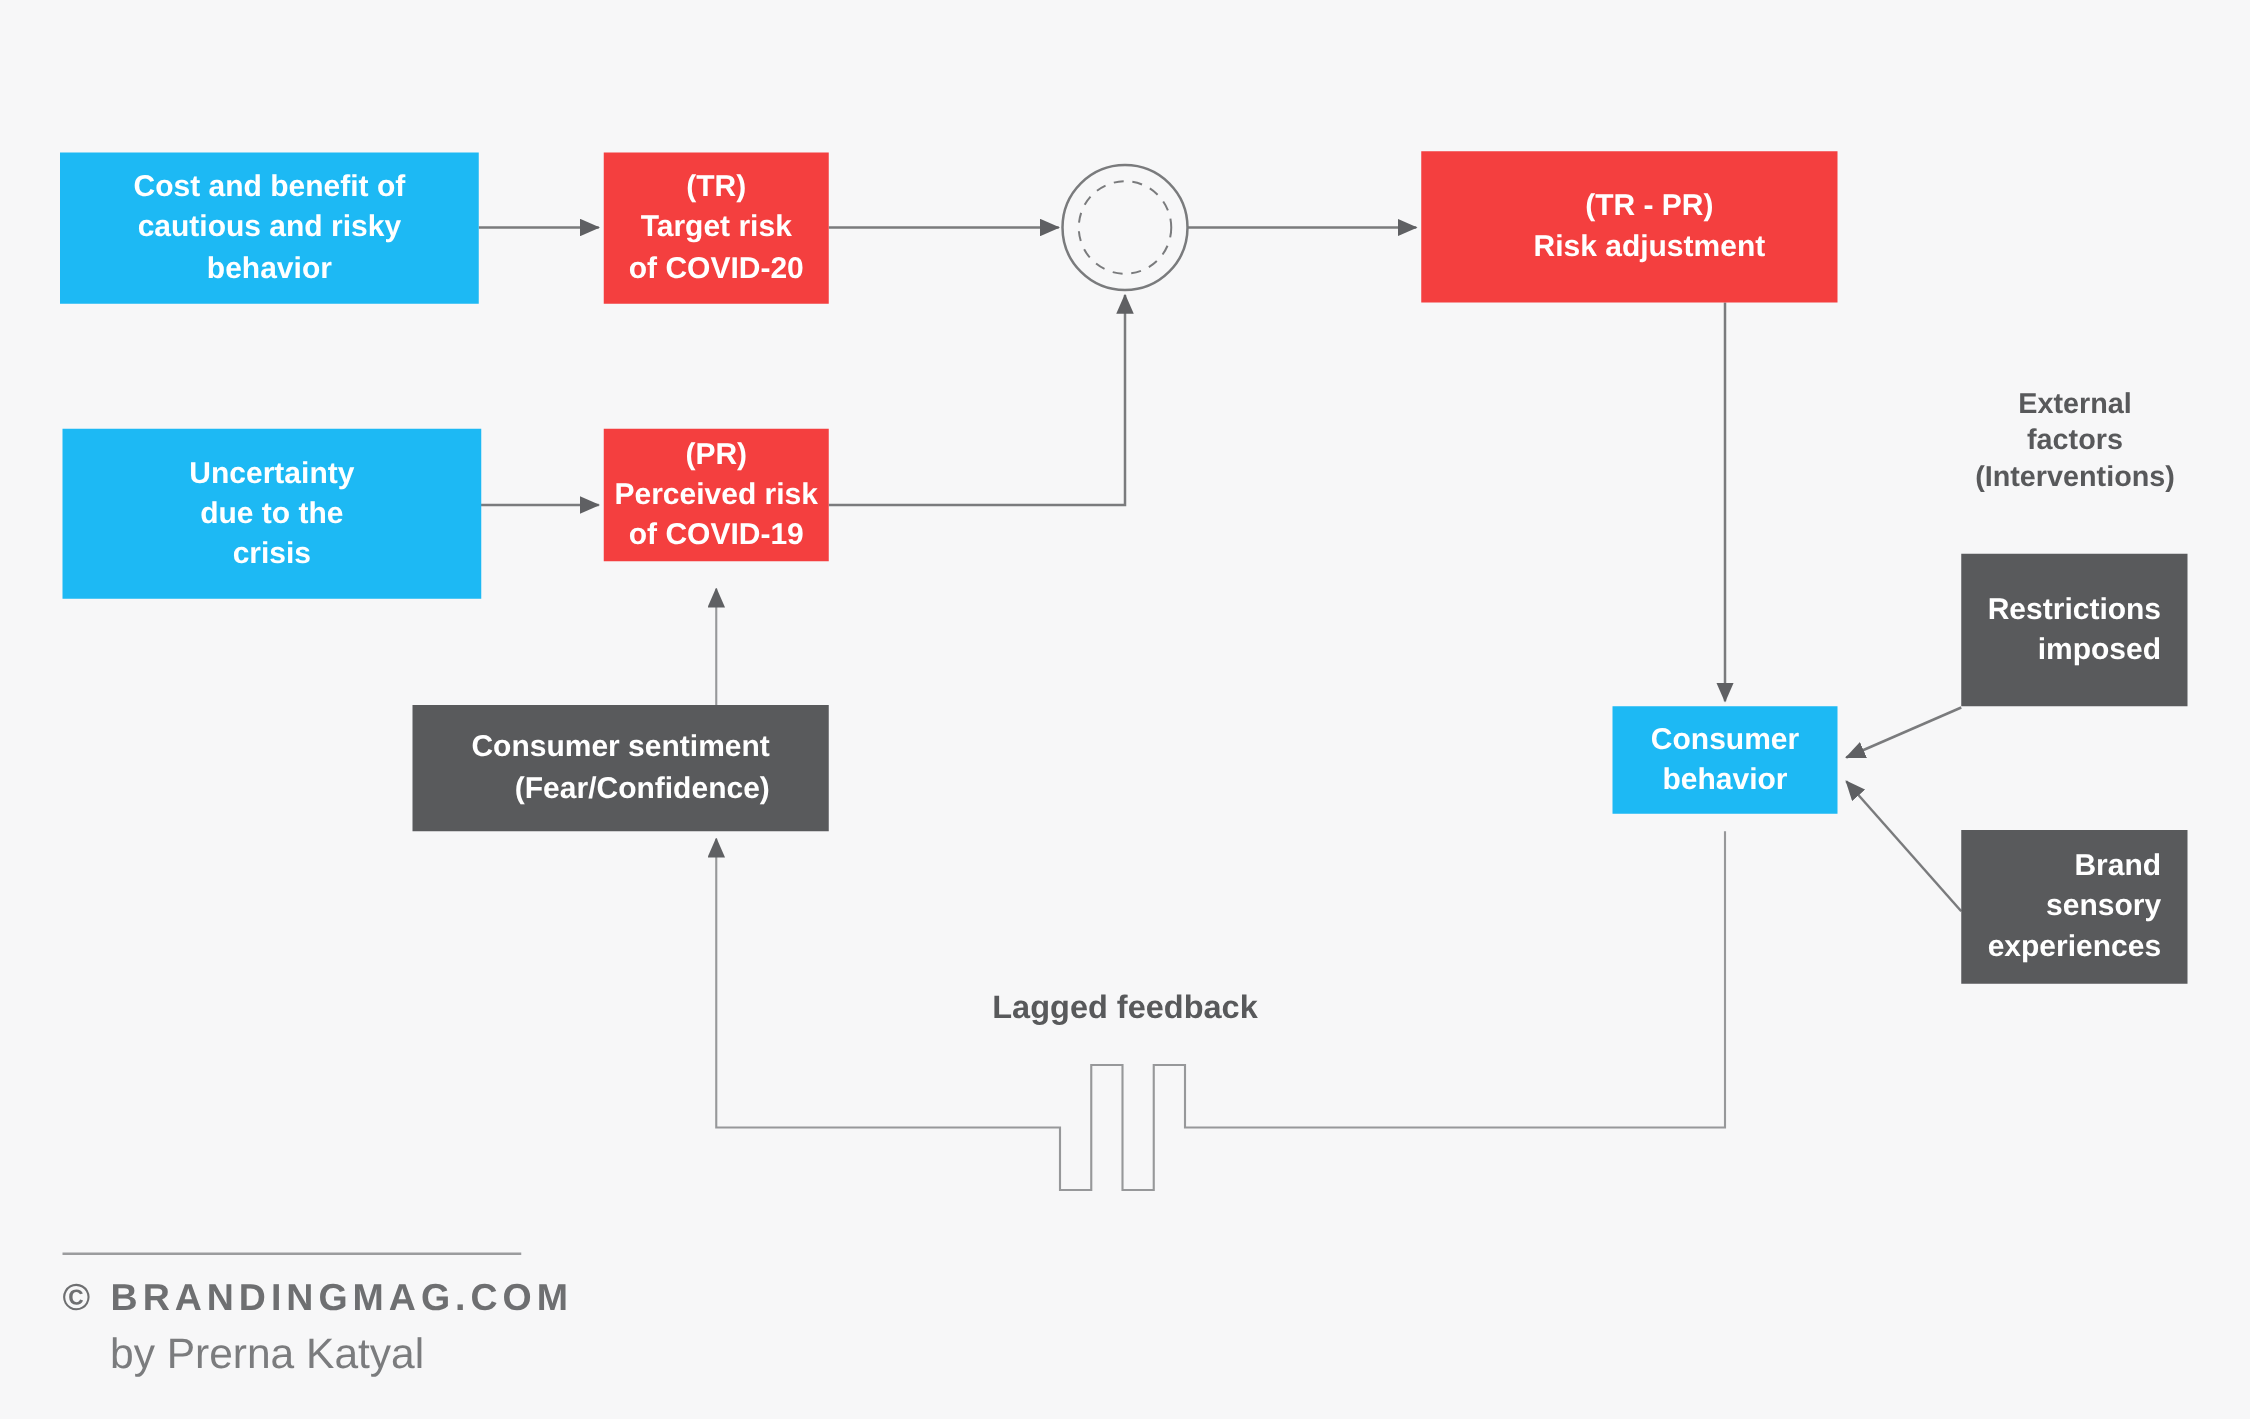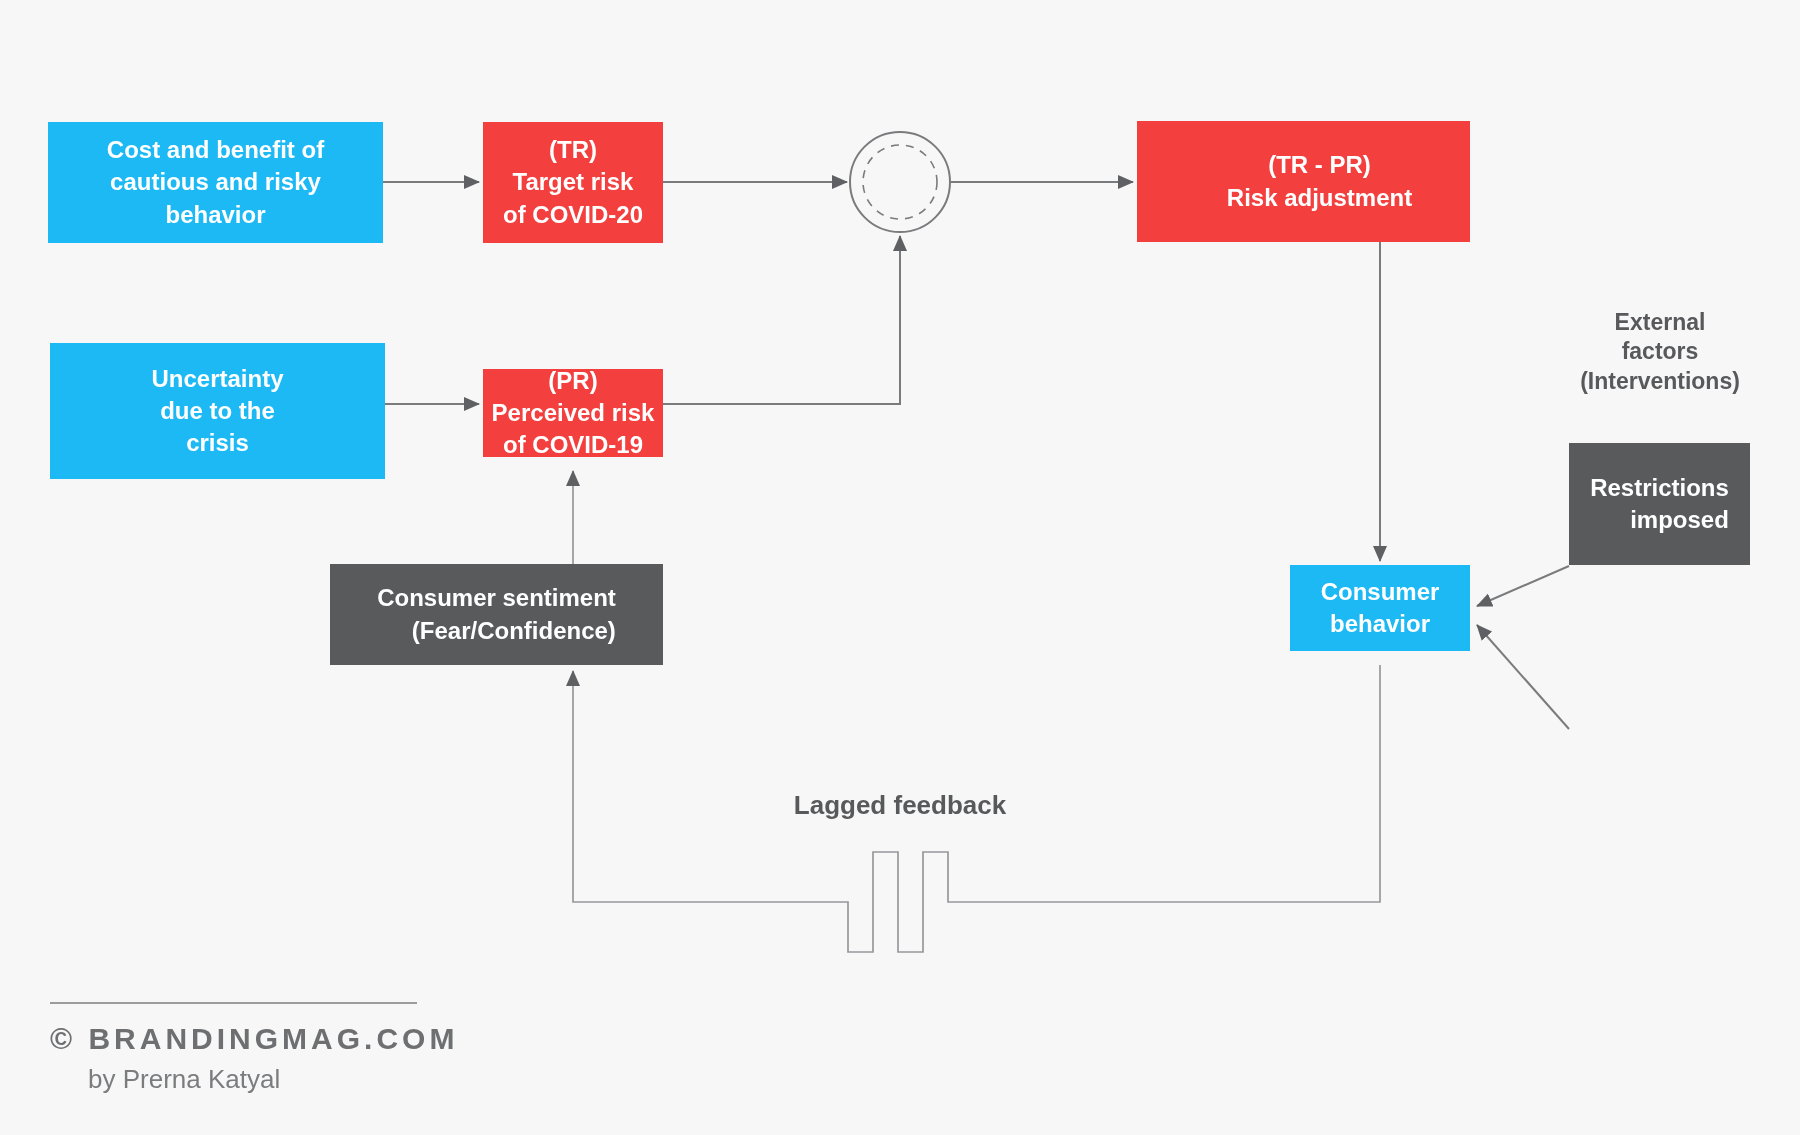--- a/index.html
+++ b/index.html
@@ -35,21 +35,21 @@
     white-space: pre-line;
   }
   .box.blue { background: var(--box-blue, #1db9f4); align-items: center; }
   .box.red  { background: var(--box-red, #f43f3f); }
   .box.gray { background: var(--box-gray, #595a5c); text-align: right; }
 
   .box-cost-benefit      { left: 48px;   top: 122px; width: 335px; height: 121px; }
   .box-target-risk       { left: 483px;  top: 122px; width: 180px; height: 121px; }
   .box-risk-adjustment   { left: 1137px; top: 121px; width: 333px; height: 121px; padding-left: 32px; }
   .box-uncertainty       { left: 50px;   top: 343px; width: 335px; height: 136px; }
-  .box-perceived-risk    { left: 483px;  top: 343px; width: 180px; height: 88px; margin-top: 26px; }
+  .box-perceived-risk    { left: 483px;  top: 343px; width: 180px; height: 106px; }
   .box-consumer-sentiment{ left: 330px;  top: 564px; width: 333px; height: 101px; }
   .box-restrictions      { left: 1569px; top: 443px; width: 181px; height: 122px; }
   .box-consumer-behavior { left: 1290px; top: 565px; width: 180px; height: 86px; }
   .box-brand-sensory     { left: 1569px; top: 664px; width: 181px; height: 123px; }
 
   .side-label {
     position: absolute;
     text-align: center;
     color: var(--text-gray, #58595b);
     font-weight: 700;
@@ -62,21 +62,21 @@
     position: absolute; left: 50px; top: 1002px; width: 367px; height: 0;
     border-top: 2px solid #9b9c9e;
   }
   .footer-brand {
     position: absolute; left: 50px; top: 1022px;
     font-size: 30px; font-weight: 700; letter-spacing: 4px;
     color: var(--footer-gray, #6e6f71);
   }
   .footer-byline {
     position: absolute; left: 88px; top: 1064px;
-    font-size: 26px; font-weight: 400;
+    font-size: 34px; font-weight: 400;
     color: #7b7c7e;
   }
 </style>
 </head>
 <body>
 
 <div class="canvas">
 
   <svg class="connectors" viewBox="0 0 1800 1135">
     <defs>
@@ -153,20 +153,25 @@
   <div class="box gray box-restrictions">
     <span>Restrictions
 imposed</span>
   </div>
 
   <div class="box blue box-consumer-behavior">
     <span>Consumer
 behavior</span>
   </div>
 
+  <div class="box gray box-brand-sensory">
+    <span>Brand
+sensory
+experiences</span>
+  </div>
 
   <div class="side-label lagged-feedback">Lagged feedback</div>
 
   <div class="footer-divider"></div>
   <div class="footer-brand">© BRANDINGMAG.COM</div>
   <div class="footer-byline">by Prerna Katyal</div>
 
 </div>
 
 </body></html>

